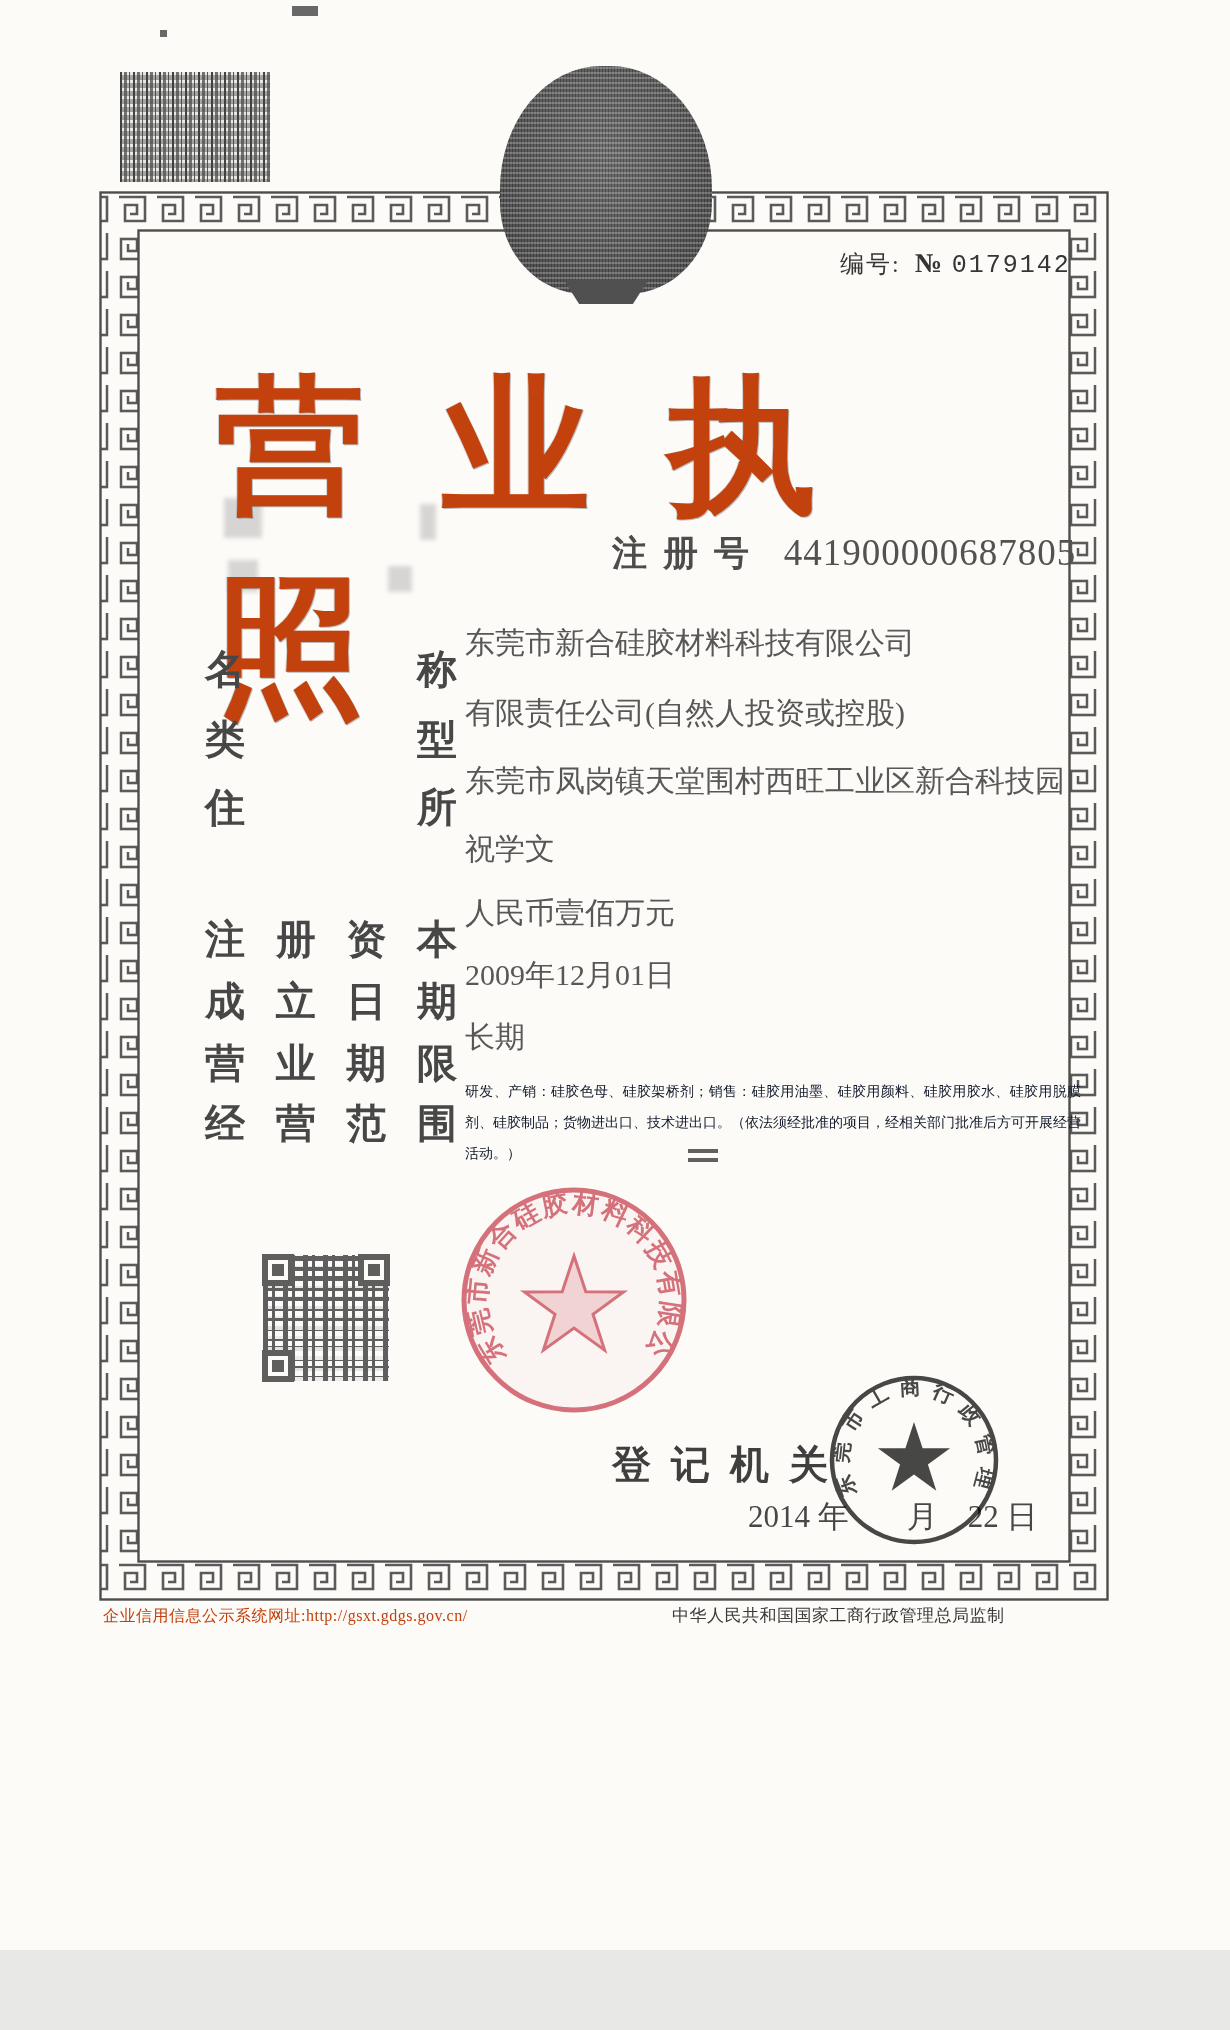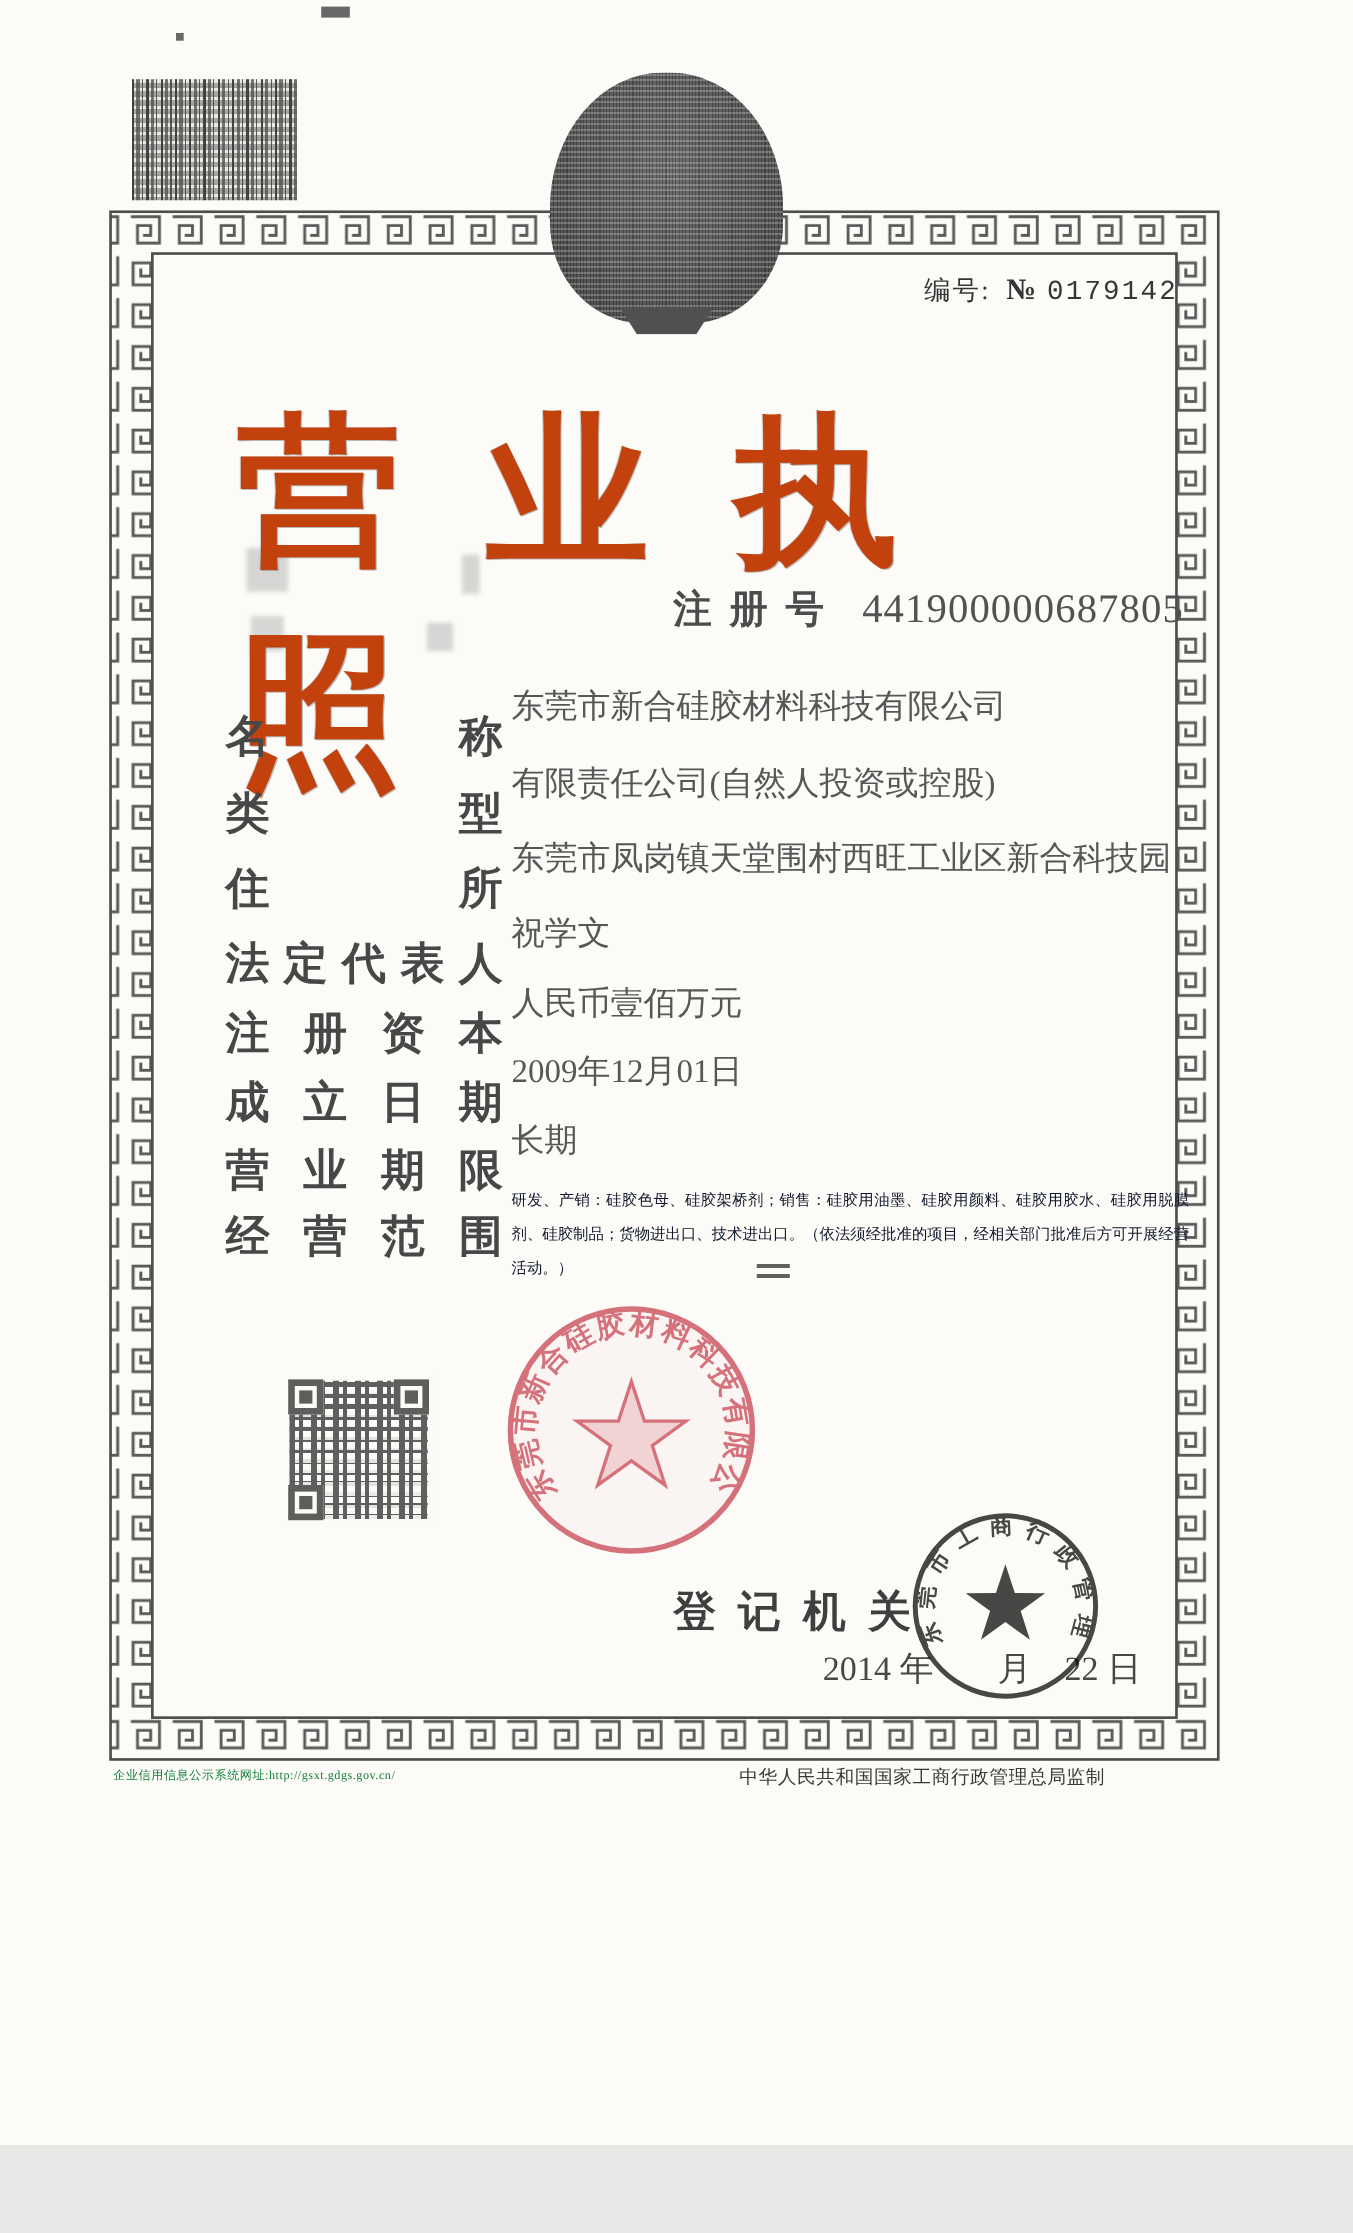--- a/index.html
+++ b/index.html
@@ -63,21 +63,21 @@
   .registrar{left:612px;top:1438px;font-size:39px;font-weight:600;letter-spacing:20px;color:#3f3f3f;}
   .dateline{left:748px;top:1486px;font-size:31px;color:#474747;margin-top:10px;}
   .dateline .dy{margin-right:58px;} .dateline .dm{margin-right:30px;}
 
   
   .seal{mix-blend-mode:multiply;}
   .red-seal{left:452px;top:1178px;opacity:.82;}
   .black-seal{left:822px;top:1368px;opacity:.88;}
 
   
-  .footer-left{left:103px;top:1606px;font-size:11px;letter-spacing:.5px;color:#15803d;}
+  .footer-left{left:103px;top:1606px;font-size:16px;letter-spacing:.5px;color:#c2410c;}
   .footer-right{left:672px;top:1604px;font-size:17px;letter-spacing:.5px;color:#393939;}
 
   
   .smudge{background:#777;filter:blur(2px);opacity:.28;}
   .speck{background:#444;opacity:.8;}
   .stamp-remnant{left:688px;top:1146px;width:30px;height:16px;opacity:.8;
     background:repeating-linear-gradient(0deg,#3a3a3a 0 4px,rgba(0,0,0,0) 4px 9px);}
 </style>
 </head>
 <body>
@@ -125,21 +125,20 @@
 
   <div class="abs flabel" style="top:618px">名称</div>
   <div class="abs fvalue" style="top:626px">东莞市新合硅胶材料科技有限公司</div>
 
   <div class="abs flabel" style="top:688px">类型</div>
   <div class="abs fvalue" style="top:696px">有限责任公司(自然人投资或控股)</div>
 
   <div class="abs flabel" style="top:756px">住所</div>
   <div class="abs fvalue" style="top:764px">东莞市凤岗镇天堂围村西旺工业区新合科技园</div>
 
-  <div class="abs flabel" style="top:824px">法定代表人</div>
   <div class="abs fvalue" style="top:832px">祝学文</div>
 
   <div class="abs flabel" style="top:888px">注册资本</div>
   <div class="abs fvalue" style="top:896px">人民币壹佰万元</div>
 
   <div class="abs flabel" style="top:950px">成立日期</div>
   <div class="abs fvalue" style="top:958px">2009年12月01日</div>
 
   <div class="abs flabel" style="top:1012px">营业期限</div>
   <div class="abs fvalue" style="top:1020px">长期</div>

